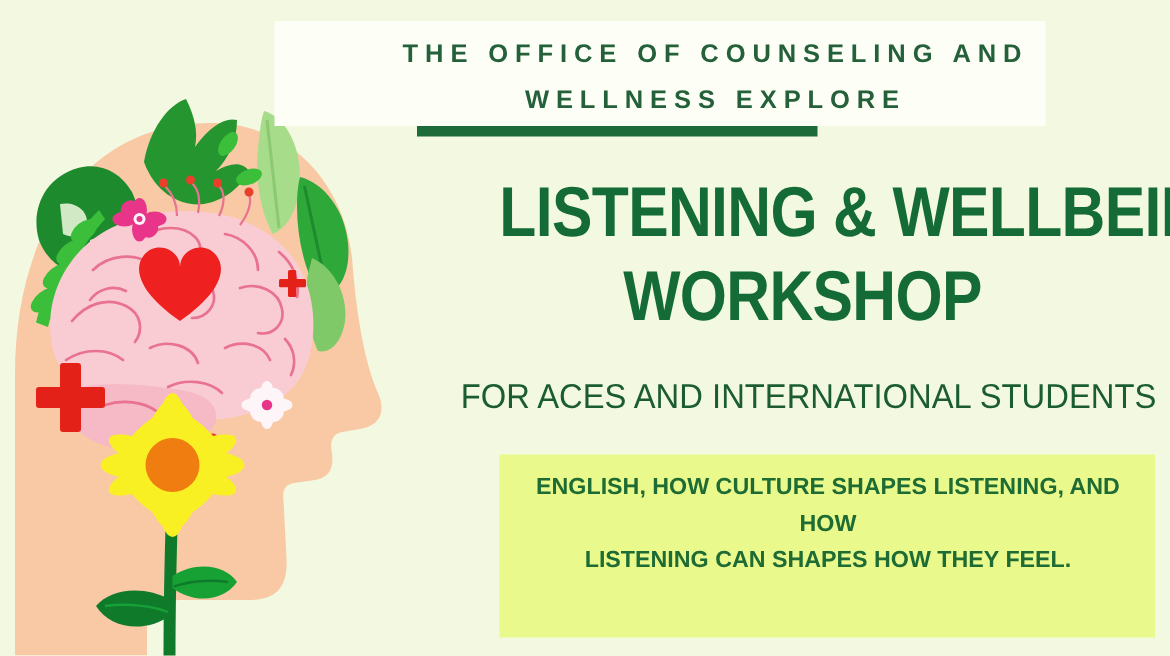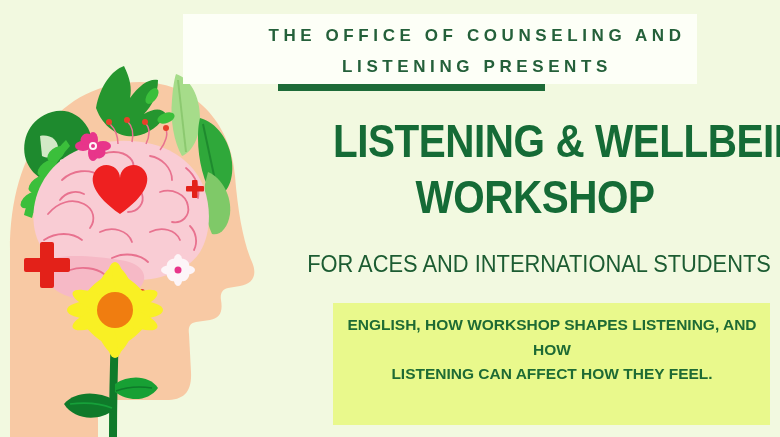--- a/index.html
+++ b/index.html
@@ -283,30 +283,30 @@
           <circle cx="115" cy="310" r="18" fill="#f07d10"></circle>
         </g>
 
       </g>
     </svg>
   </div>
 
   <div id="header-panel"></div>
   <div id="header-text">
     <span class="ln">THE OFFICE OF COUNSELING AND</span>
-    <span class="ln">LISTENING PRESENTS</span>
+    <span class="ln">WELLNESS EXPLORE</span>
   </div>
   <div id="divider"></div>
 
   <div id="title">
     <span class="ln">LISTENING &amp; WELLBEING</span>
     <span class="ln">WORKSHOP</span>
   </div>
 
   <div id="subtitle">FOR ACES AND INTERNATIONAL STUDENTS</div>
 
   <div id="body-box"></div>
   <div id="body-text">
-    <span class="ln">ENGLISH, HOW WORKSHOP SHAPES LISTENING, AND HOW</span>
-    <span class="ln">LISTENING CAN AFFECT HOW THEY FEEL.</span>
+    <span class="ln">ENGLISH, HOW CULTURE SHAPES LISTENING, AND HOW</span>
+    <span class="ln">LISTENING CAN SHAPES HOW THEY FEEL.</span>
   </div>
 
 </div>
 
 </body></html>

